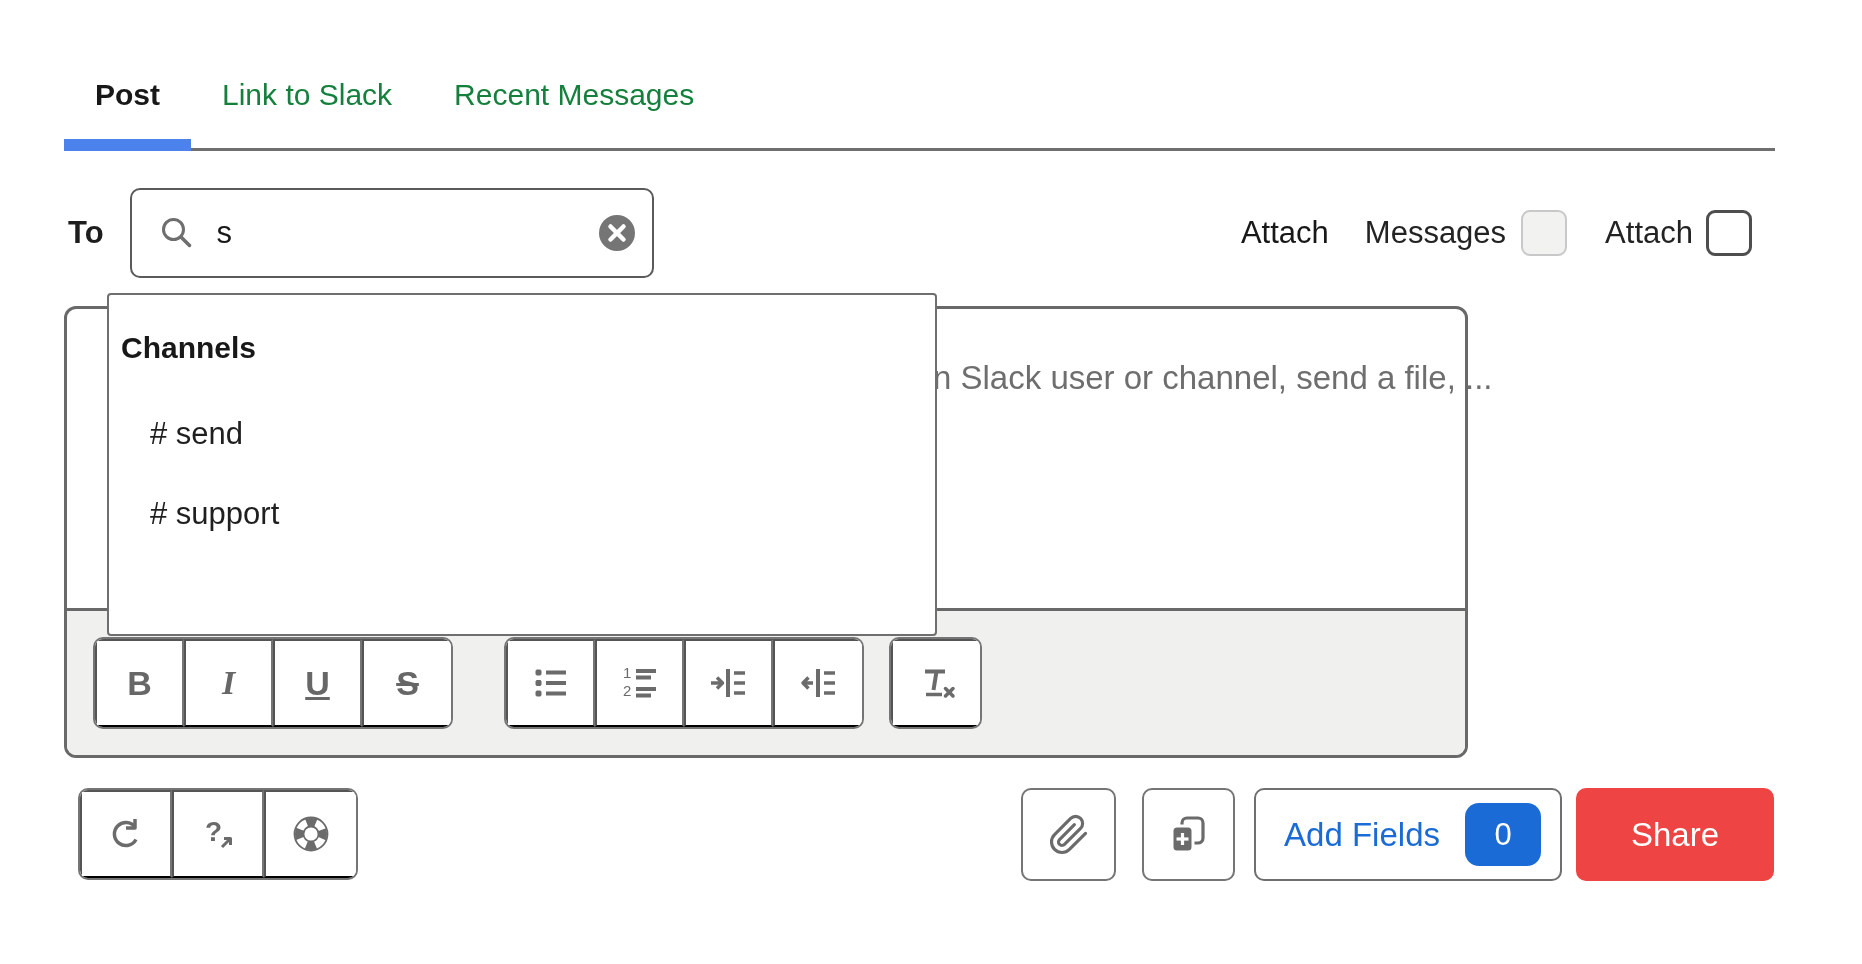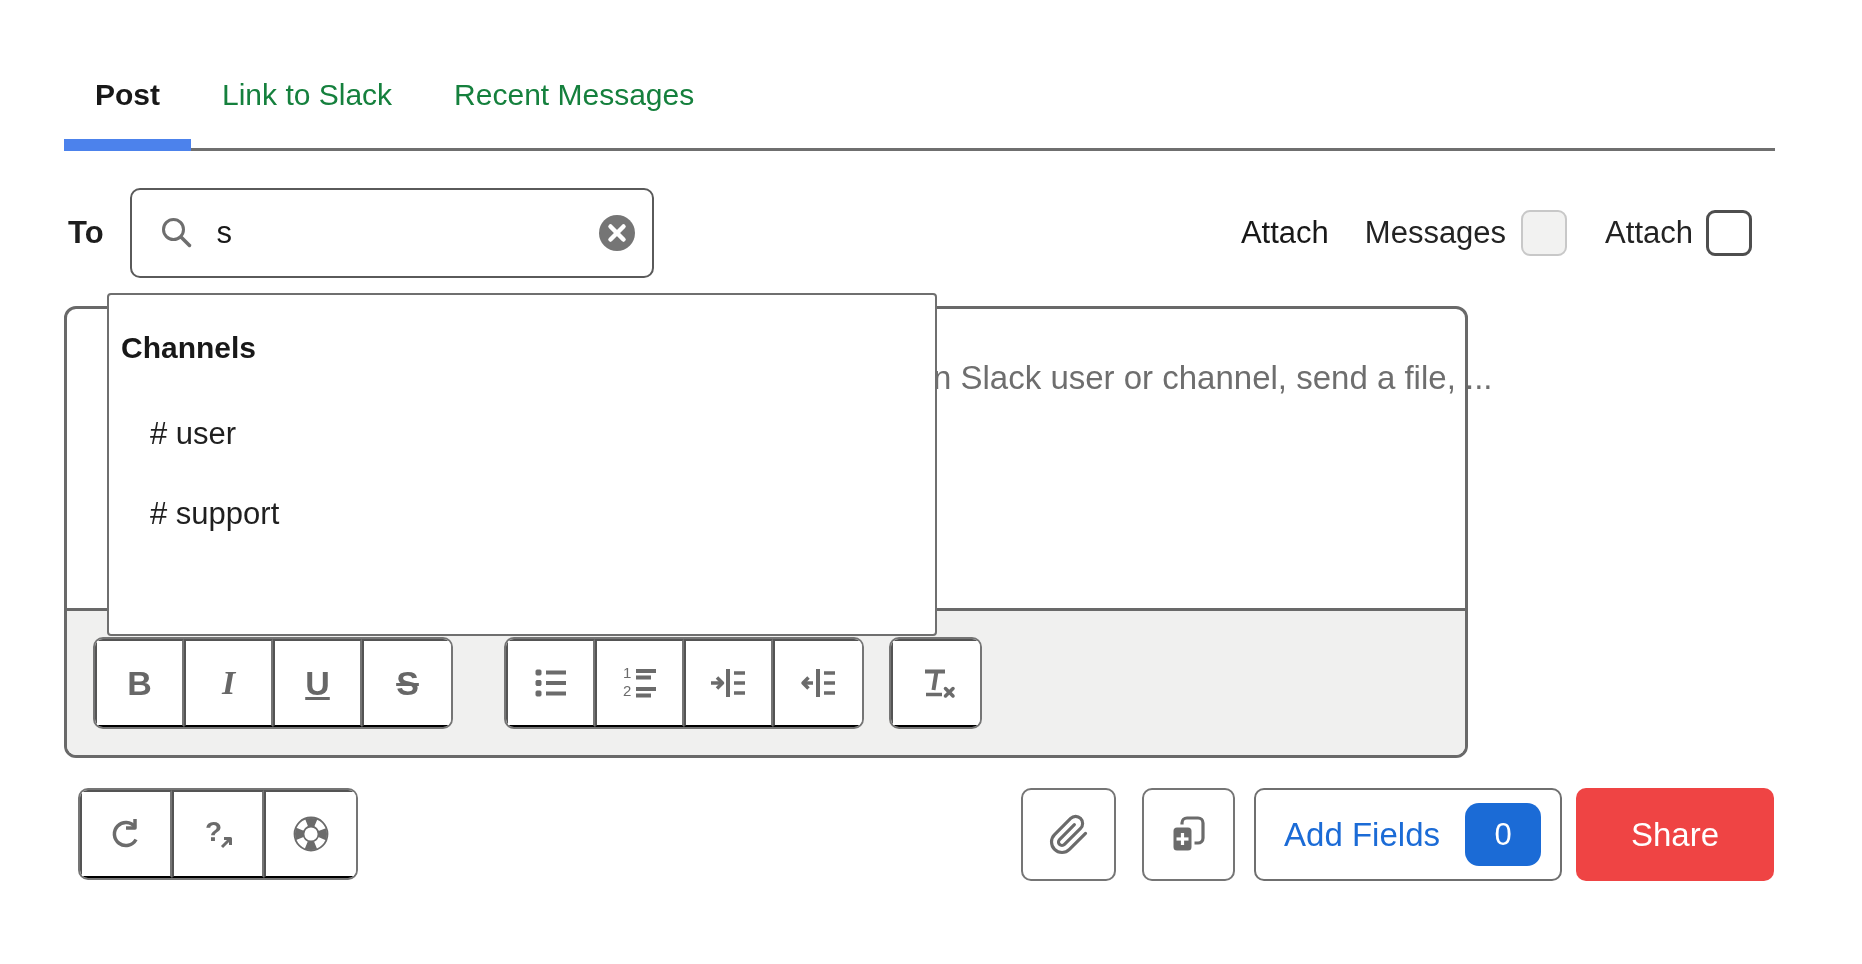--- a/index.html
+++ b/index.html
@@ -225,21 +225,21 @@
             </svg>
           </span>
         </button>
       </div>
 
     </div>
   </div>
 
   <div class="typeahead">
     <div class="group-label">Channels</div>
-    <div class="ta-item first"># user</div>
+    <div class="ta-item first"># send</div>
     <div class="ta-item second"># support</div>
   </div>
 
   <div class="footer-row">
 
     <div class="footer-left">
       <button class="ft-btn">
         <span>
           <svg width="38" height="38" viewBox="0 0 38 38" stroke="#6b6b6b" fill="none">
             <path d="M28 12 A 11.5 11.5 0 1 0 29 24.5" stroke-width="3.5"></path>

